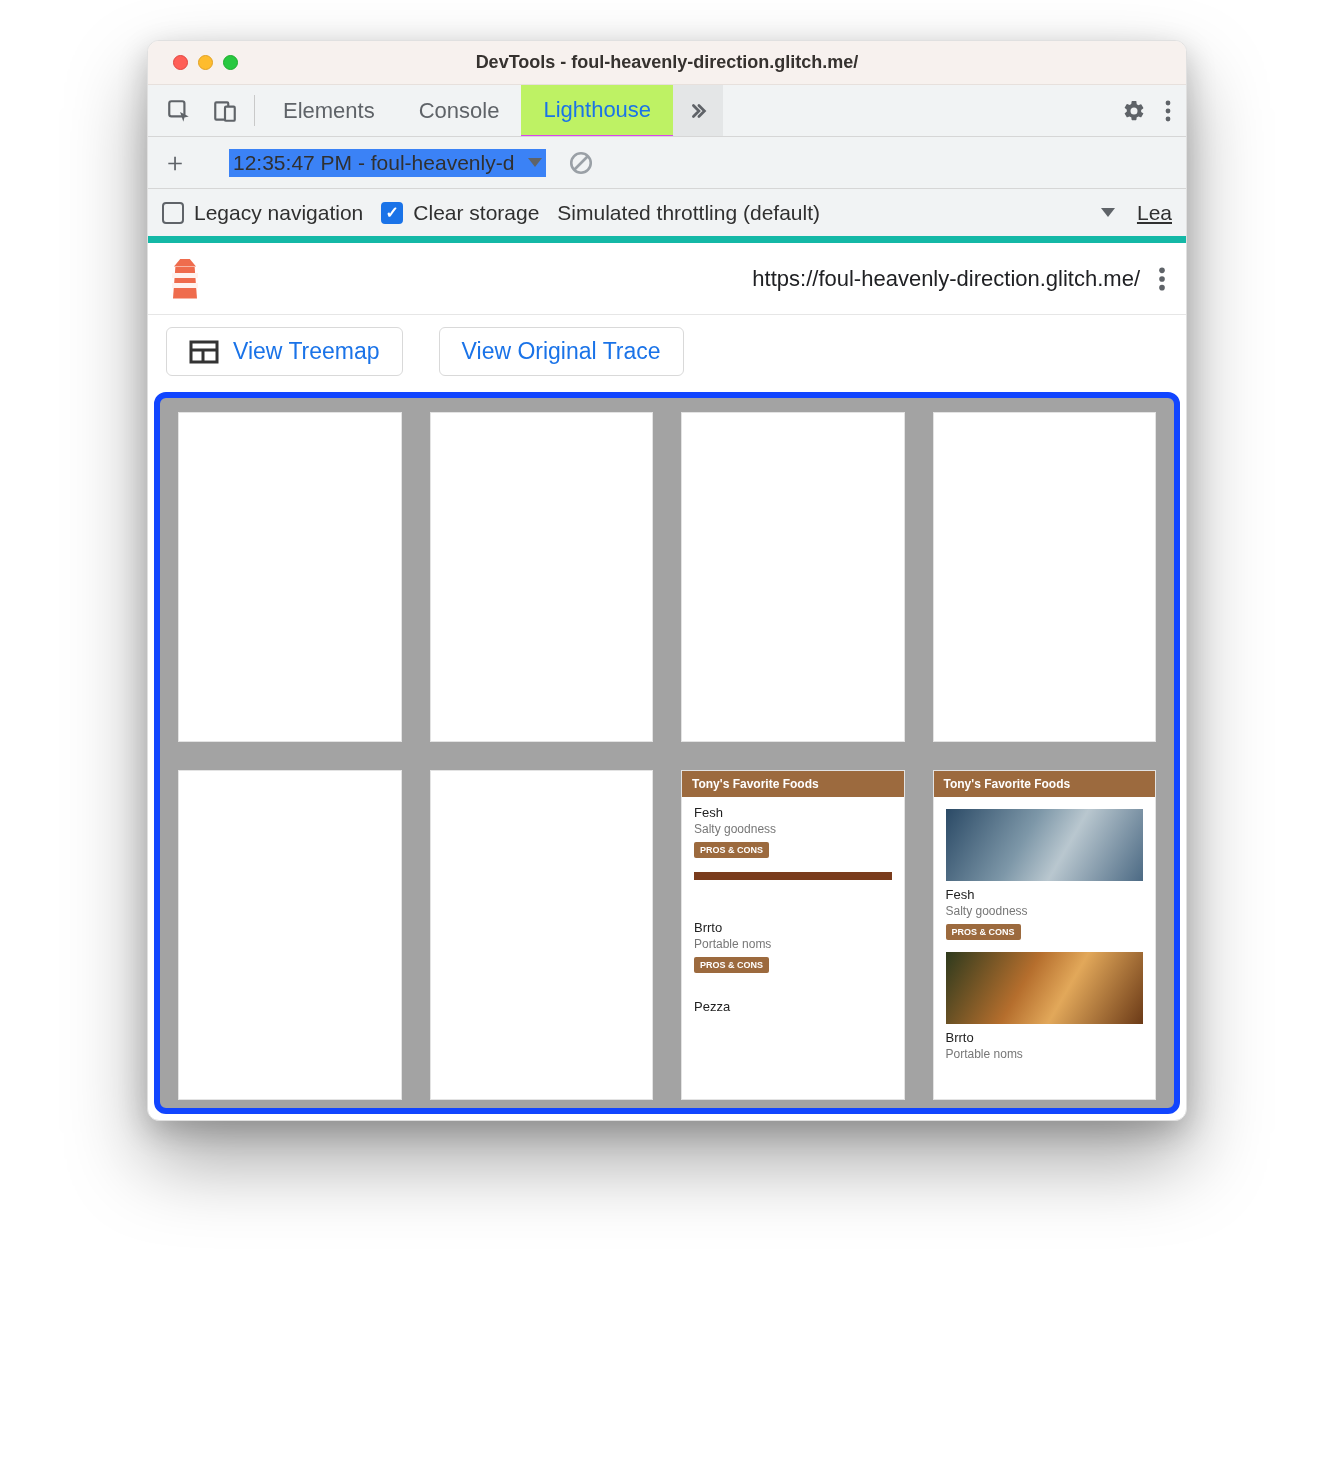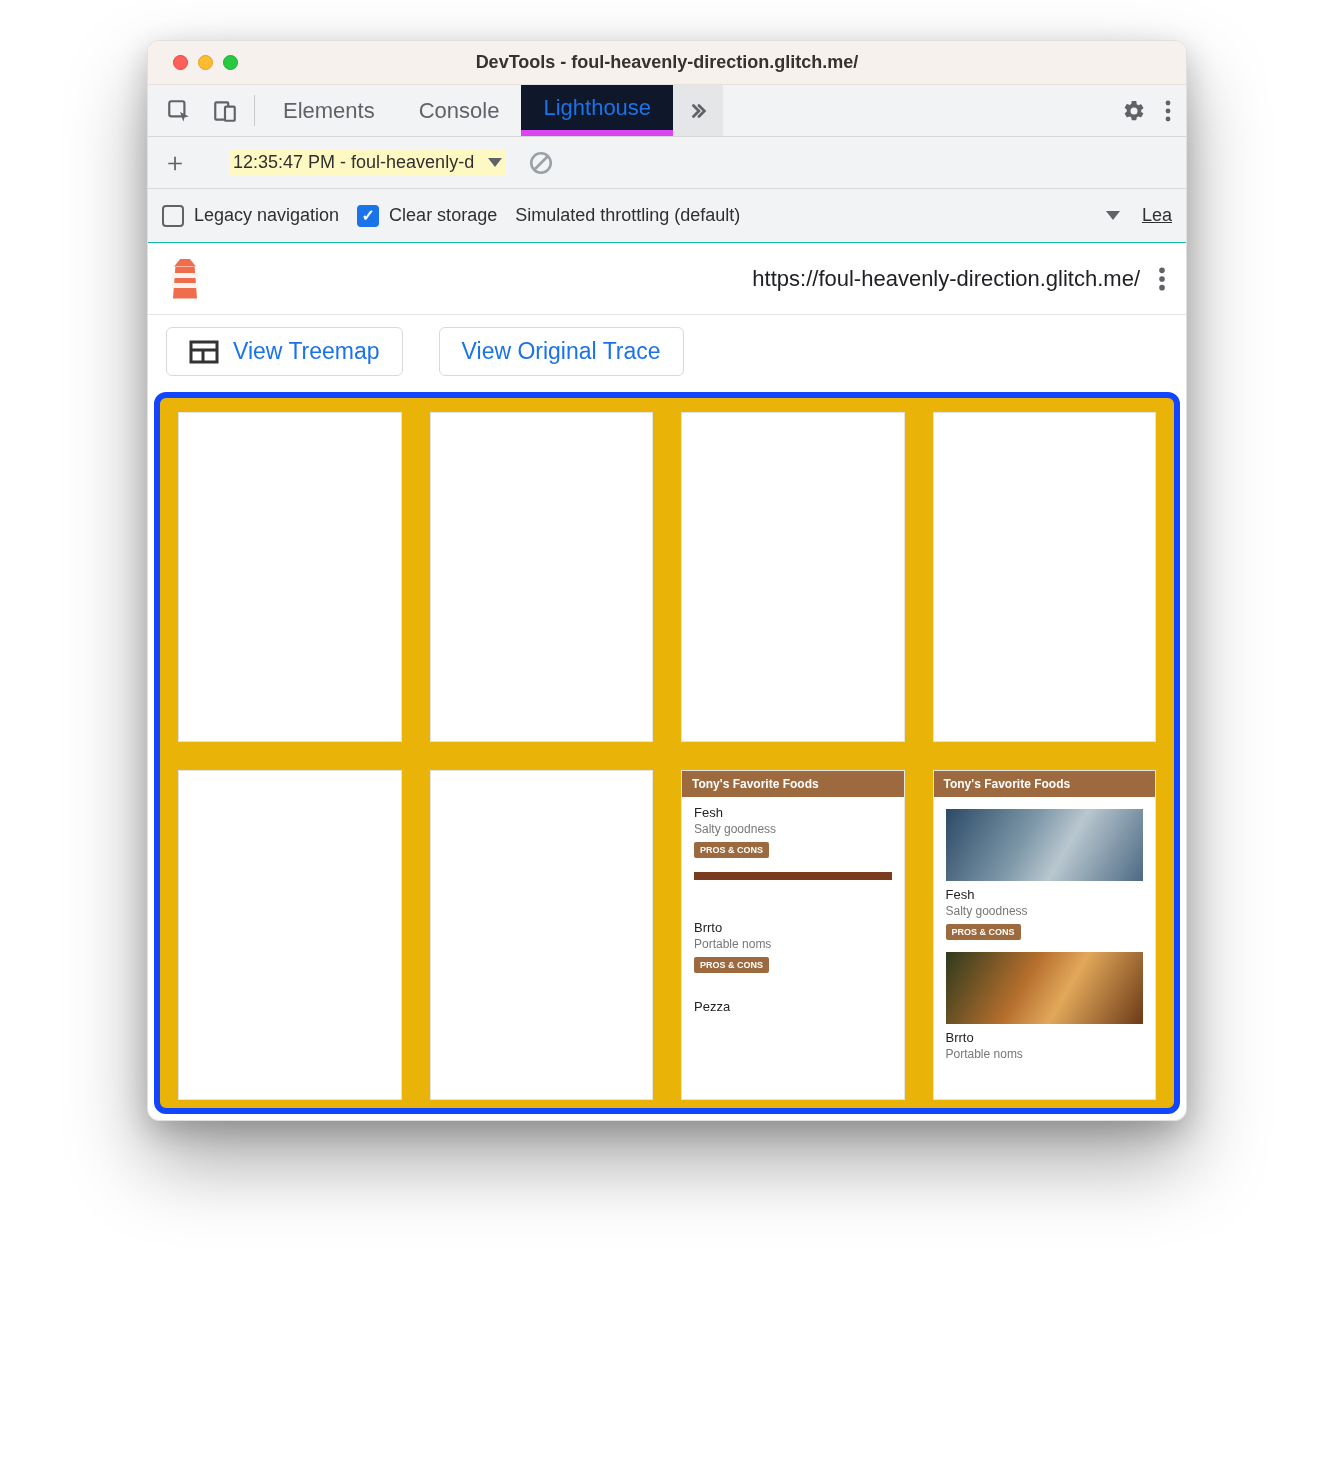--- a/index.html
+++ b/index.html
@@ -50,48 +50,48 @@
   }
   .icon-slot {
     width: 46px; display:flex; align-items:center; justify-content:center;
     color:#5f6368;
   }
   .vsep { width:1px; background:#c9c9c9; margin: 10px 6px;}
   .tab {
     padding: 0 22px; display:flex; align-items:center;
     font-size: 22px; color:#5f6368; cursor:pointer;
   }
-  .tab.active { color:#1a73e8; border-bottom: 6px solid #d946ef; background:#0f172a;}
+  .tab.active { color:#1a73e8; border-bottom: 1px solid #d946ef; background:#bef264;}
   .more-tabs {
     width:50px; background:#e4e6e7; display:flex; align-items:center; justify-content:center;
     color:#5f6368; font-size:22px;
   }
   .tabsbar .spacer { flex:1; }
   .right-icons { display:flex; align-items:center; padding-right:14px; gap:18px;}
   .right-icons .vsep { margin: 10px 4px;}
   .gear, .kebab { color:#5f6368; }
   
   .runrow {
     height: 52px; background:#f1f3f4; border-bottom:1px solid #d6d6d6;
     display:flex; align-items:center; padding:0 10px; gap:12px;
   }
   .plus { font-size:26px; color:#5f6368; width:34px; text-align:center;}
   .run-select {
-    font-size:18px; color:#303030; display:flex; align-items:center; gap:8px;
-    background:#fef9c3; padding: 2px 4px; justify-content: space-between;
+    font-size:21px; color:#303030; display:flex; align-items:center; gap:8px;
+    background:#3b82f6; padding: 2px 4px; justify-content: space-between;
   }
   .caret-down {
     width:0;height:0;border-left:7px solid transparent;border-right:7px solid transparent;
     border-top:9px solid #5f6368; margin-left:6px;
   }
   .nodo { font-size:24px; color:#9aa0a6; margin-left:10px;}
   
   .optsrow {
-    height: 54px; background:#f1f3f4; border-bottom:1px solid #14b8a6;
-    display:flex; align-items:center; padding:0 14px; gap:18px; font-size:18px; color:#303030;
+    height: 54px; background:#f1f3f4; border-bottom:7px solid #14b8a6;
+    display:flex; align-items:center; padding:0 14px; gap:18px; font-size:21px; color:#303030;
   }
   .chk {
     width:22px;height:22px;border:2px solid #5f6368;border-radius:4px;display:inline-flex;
     align-items:center;justify-content:center;flex-shrink:0;
   }
   .chk.on { background:#1a73e8; border-color:#1a73e8; color:#fff;}
   .chk.on::after{content:"✓"; font-size:16px; font-weight:bold;}
   .optsrow .group{display:flex;align-items:center;gap:10px;}
   .link-u { text-decoration: underline; }
   
@@ -120,21 +120,21 @@
   }
   .btn {
     border:1px solid #d9d9d9; border-radius:6px; padding:10px 22px;
     display:flex; align-items:center; gap:14px; font-size:23px; color:#1a73e8;
     background:#fff; cursor:pointer;
   }
   .treemap-ico{ color:#333; }
   
   .filmstrip {
     border:6px solid #1145ff; border-radius:12px; margin:0 6px 6px;
-    padding:14px 18px 8px; background:#eab308;
+    padding:14px 18px 8px; background:#a3a3a3;
   }
   .grid {
     display:grid; grid-template-columns: repeat(4, 1fr);
     gap:28px;
   }
   .thumb {
     border:1px solid #e3e3e3; background:#fff; height:330px; overflow:hidden;
   }
   
   .mini-head{

